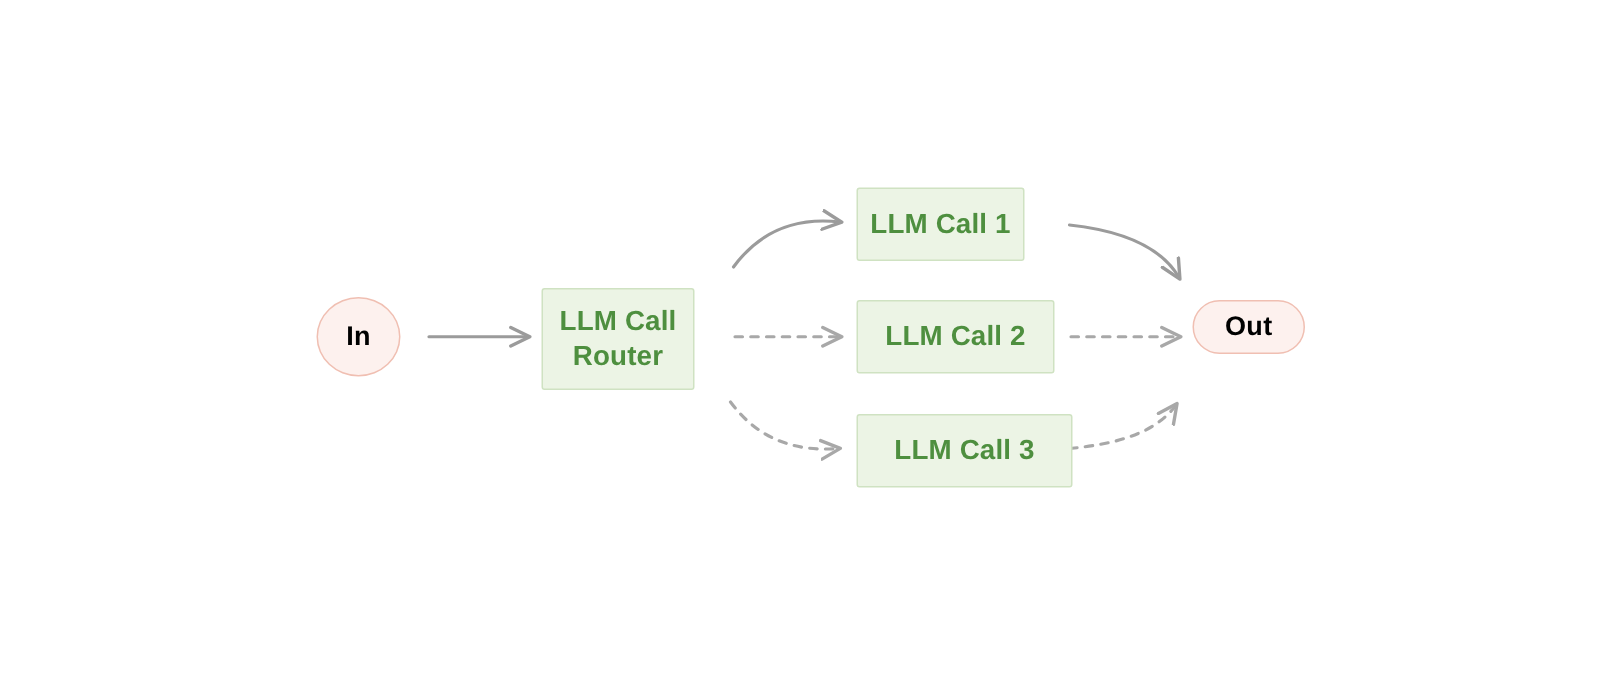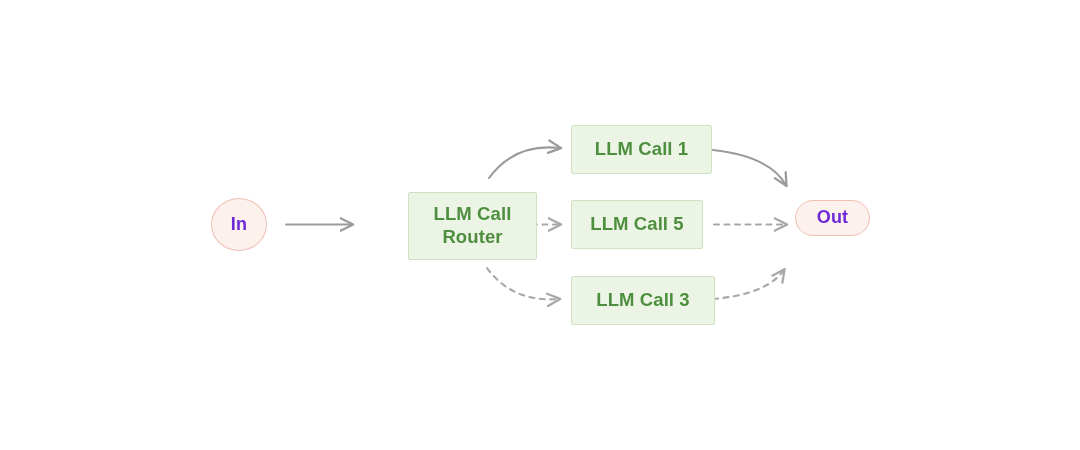--- a/index.html
+++ b/index.html
@@ -31,21 +31,21 @@
     box-sizing: border-box;
     display: flex;
     align-items: center;
     justify-content: center;
     text-align: center;
     line-height: 1.22;
   }
   .node-terminal {
     background: #fdf1ee;
     border: 1.6px solid #f0bfb2;
-    color: #6d28d9;
+    color: #000000;
     font-weight: 700;
     font-size: 18px;
     letter-spacing: 0.2px;
   }
   .node-process {
     background: #ecf4e5;
     border: 1.4px solid #cfe2c2;
     color: #4e8f3f;
     font-weight: 700;
     font-size: 18.5px;
@@ -61,29 +61,28 @@
   #node-out {
     left: 795px;
     top: 200px;
     width: 75px;
     height: 36px;
     border-radius: 26px;
   }
   #node-router {
     left: 361px;
     top: 192px;
-    width: 129px;
+    width: 102px;
     height: 68px;
     border-radius: 2px;
-    margin-left: 47px;
   }
   #node-call-1 {
     left: 571px;
     top: 125px;
-    width: 141px;
+    width: 112px;
     height: 49px;
     border-radius: 2px;
   }
   #node-call-2 {
     left: 571px;
     top: 200px;
     width: 132px;
     height: 49px;
     border-radius: 2px;
   }
@@ -137,21 +136,21 @@
   <div class="node node-process" id="node-router">
     <span class="node-label">LLM Call
 Router</span>
   </div>
 
   <div class="node node-process" id="node-call-1">
     <span class="node-label">LLM Call 1</span>
   </div>
 
   <div class="node node-process" id="node-call-2">
-    <span class="node-label">LLM Call 5</span>
+    <span class="node-label">LLM Call 2</span>
   </div>
 
   <div class="node node-process" id="node-call-3">
     <span class="node-label">LLM Call 3</span>
   </div>
 
   <div class="node node-terminal" id="node-out">
     <span class="node-label">Out</span>
   </div>
 

